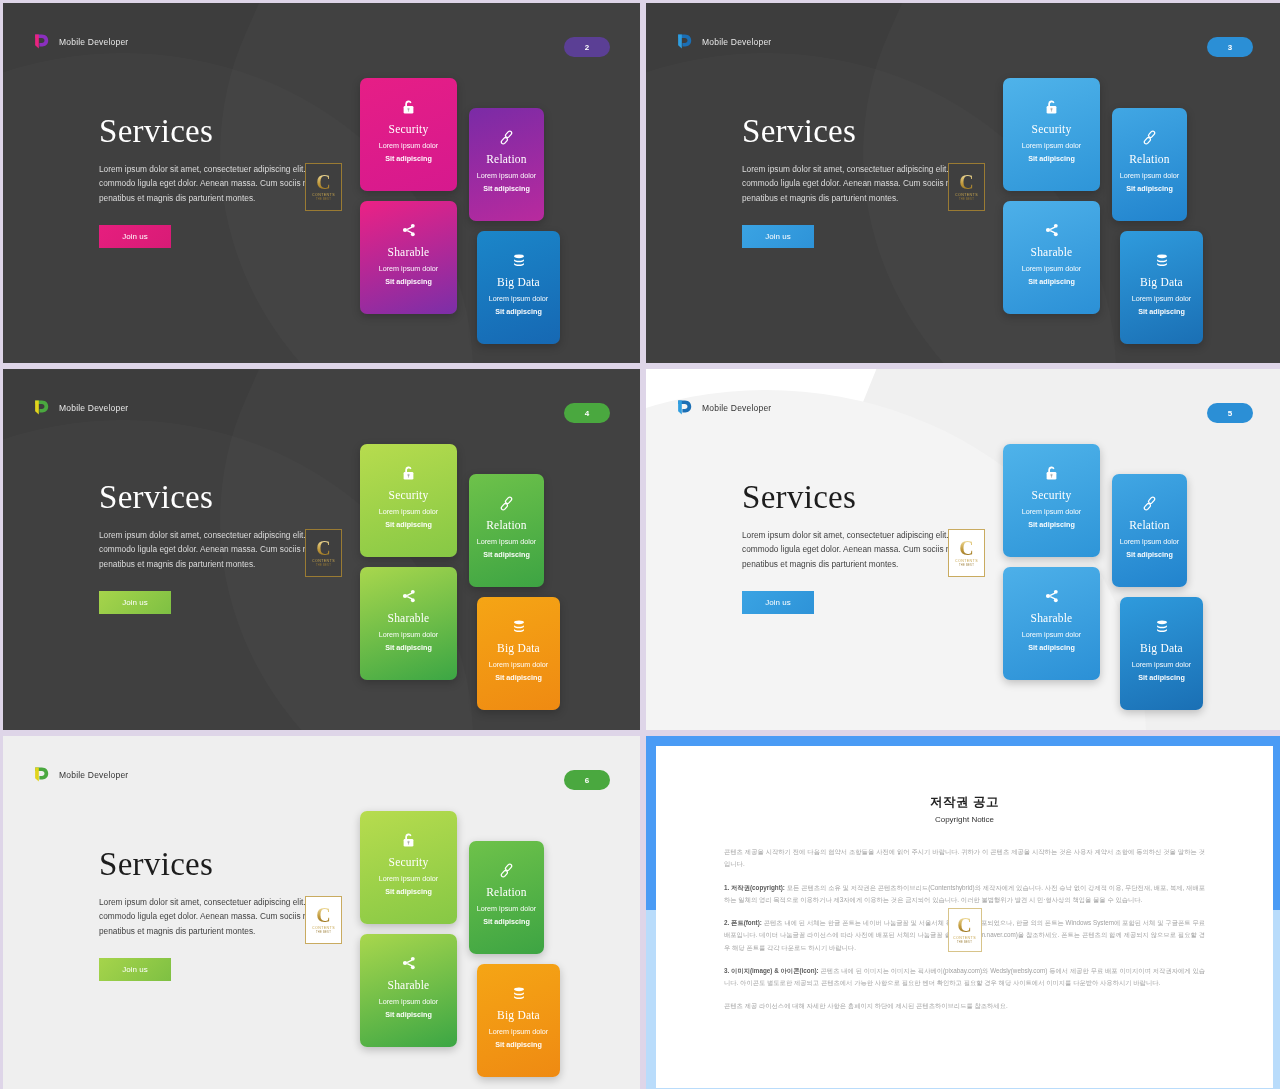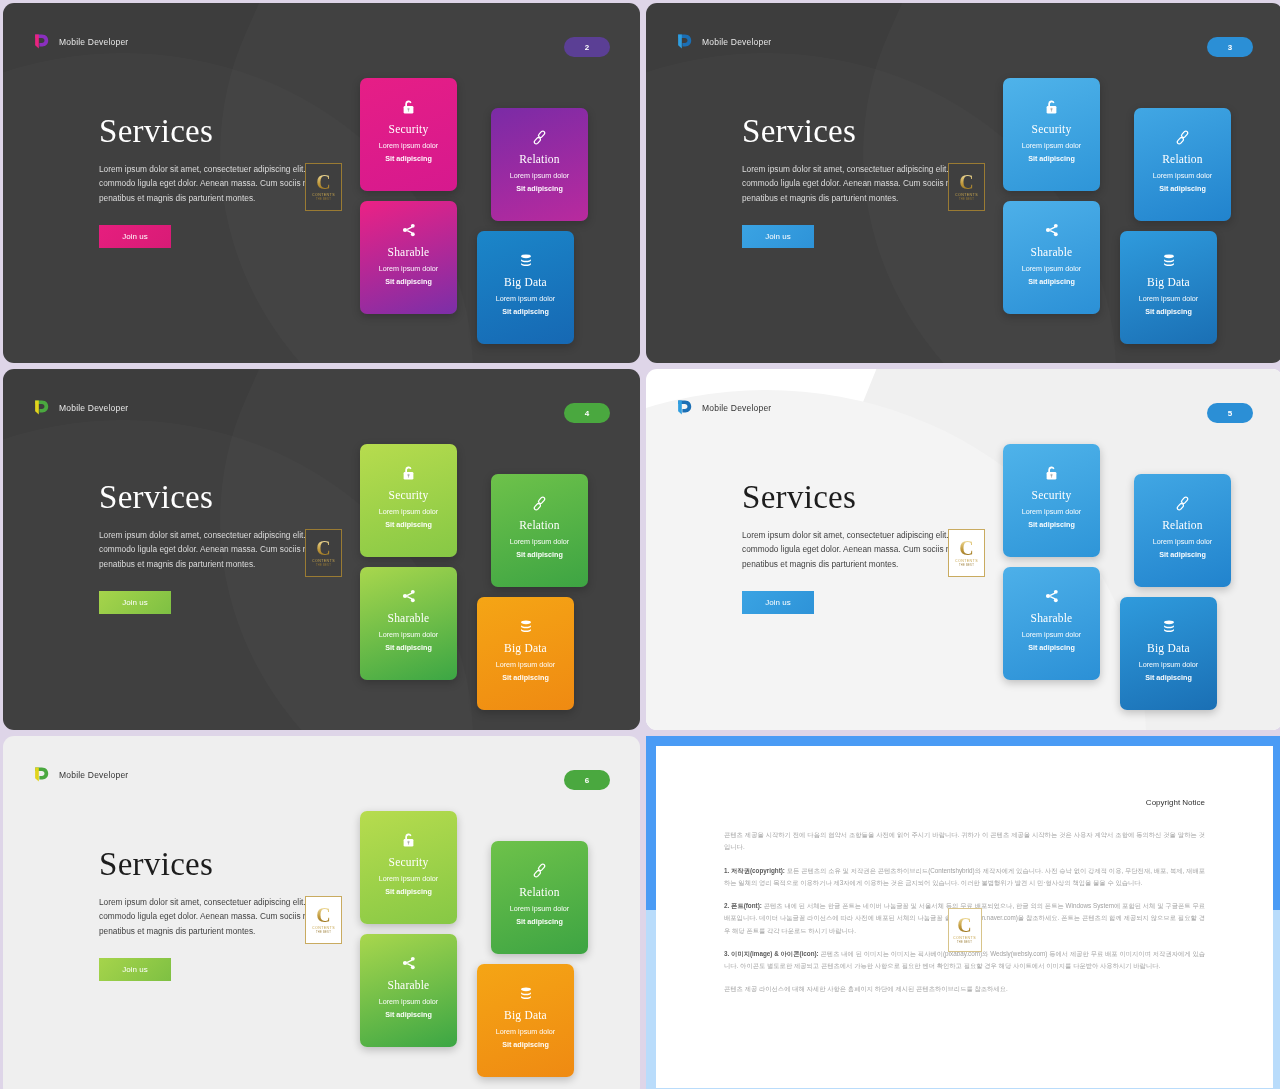--- a/index.html
+++ b/index.html
@@ -14,21 +14,20 @@
     grid-template-columns: 637px 637px;
     grid-template-rows: 360px 361px 362px;
     gap: 6px;
     padding: 3px;
     width: 1280px; height: 1089px;
   }
   .slide {
     position: relative;
     overflow: hidden;
     background: #3d3d3d;
-    border-radius: 11px;
   }
   .slide.light { background: #ffffff; }
 
   
   .bg-shape-a, .bg-shape-b {
     position: absolute; pointer-events: none;
   }
   .slide.dark .bg-shape-a {
     width: 560px; height: 760px;
     right: -170px; top: -300px;
@@ -130,23 +129,23 @@
   }
   .card .ico { margin-top: 20px; height: 18px; display:flex; align-items:center; }
   .card .ctitle {
     font-family: "Liberation Serif", serif;
     font-size: 11.5px; margin-top: 7px; letter-spacing: .2px;
   }
   .card .cl1 { font-size: 7.2px; margin-top: 6px; opacity: .97; }
   .card .cl2 { font-size: 7.2px; margin-top: 4px; opacity: .97; font-weight: bold; }
 
   .c-security { left: 0;   top: 0;   width: 97px; height: 113px; }
-  .c-relation { left: 131px; top: 30px; width: 97px; height: 113px; }
+  .c-relation { left: 109px; top: 30px; width: 75px; height: 113px; }
   .c-sharable { left: 0;   top: 123px; width: 97px; height: 113px; }
-  .c-bigdata  { left: 117px; top: 153px; width: 97px; height: 113px; }
+  .c-bigdata  { left: 117px; top: 153px; width: 83px; height: 113px; }
 
   svg.i { display: block; }
 
   
   .cr-outer {
     position: relative; background: #4a9bf5;
     padding: 10px; overflow: hidden;
   }
   .cr-bandlight {
     position: absolute; left: 0; bottom: 0; width: 100%; height: 52%;
@@ -155,21 +154,21 @@
   .cr-paper {
     position: relative; z-index: 2;
     background: #fff; width: 100%; height: 100%;
     padding: 48px 68px 0 68px;
   }
   .cr-title-ko {
     text-align: center; font-size: 12.5px; font-weight: bold;
     color: #222; letter-spacing: .5px;
   }
   .cr-title-en {
-    text-align: right; font-size: 8px; color: #333; margin-top: 4px;
+    text-align: center; font-size: 8px; color: #333; margin-top: 4px;
   }
   .cr-body { margin-top: 22px; }
   .cr-p {
     font-size: 6.3px; line-height: 1.95; color: #9f9f9f;
     margin-bottom: 11px; text-align: justify;
   }
   .cr-p b { color: #5a5a5a; }
   .cr-wm {
     position: absolute; left: 50%; top: 162px; transform: translateX(-50%);
     width: 34px; height: 44px; border: 1px solid #d8c48a; background: #fff;
@@ -552,20 +551,21 @@
           </span>
           <div class="ctitle">Big Data</div>
           <div class="cl1">Lorem ipsum dolor</div>
           <div class="cl2">Sit adipiscing</div>
         </div>
       </div>
     </div>
     <div class="cr-outer">
       <div class="cr-bandlight"></div>
       <div class="cr-paper">
+        <div class="cr-title-ko">저작권 공고</div>
         <div class="cr-title-en">Copyright Notice</div>
         <div class="cr-body">
           <p class="cr-p">콘텐츠 제공을 시작하기 전에 다음의 협약서 조항들을 사전에 읽어 주시기 바랍니다. 귀하가 이 콘텐츠 제공을 시작하는 것은 사용자 계약서 조항에 동의하신 것을 말하는 것입니다.</p>
           <p class="cr-p"><b>1. 저작권(copyright):</b> 모든 콘텐츠의 소유 및 저작권은 콘텐츠하이브리드(Contentshybrid)와 제작자에게 있습니다. 사전 승낙 없이 강제적 이용, 무단전재, 배포, 복제, 재배포하는 일체의 영리 목적으로 이용하거나 제3자에게 이용하는 것은 금지되어 있습니다. 이러한 불법행위가 발견 시 민·형사상의 책임을 물을 수 있습니다.</p>
           <p class="cr-p"><b>2. 폰트(font):</b> 콘텐츠 내에 된 서체는 한글 폰트는 네이버 나눔글꼴 및 서울서체 등의 무료 배포되었으나, 한글 외의 폰트는 Windows System에 포함된 서체 및 구글폰트 무료배포입니다. 데이터 나눔글꼴 라이선스에 따라 사전에 배포된 서체의 나눔글꼴 솔루션(nanum.naver.com)을 참조하세요. 폰트는 콘텐츠의 함께 제공되지 않으므로 필요할 경우 해당 폰트를 각각 다운로드 하시기 바랍니다.</p>
           <p class="cr-p"><b>3. 이미지(image) &amp; 아이콘(icon):</b> 콘텐츠 내에 된 이미지는 이미지는 픽사베이(pixabay.com)와 Wedsly(websly.com) 등에서 제공한 무료 배포 이미지이며 저작권자에게 있습니다. 아이콘도 별도로한 제공되고 콘텐츠에서 가능한 사항으로 필요한 벤더 확인하고 필요할 경우 해당 사이트에서 이미지를 다운받아 사용하시기 바랍니다.</p>
           <p class="cr-p">콘텐츠 제공 라이선스에 대해 자세한 사항은 홈페이지 하단에 제시된 콘텐츠하이브리드를 참조하세요.</p>
         </div>
         <div class="cr-wm">
           <div class="wm-c">C</div>

